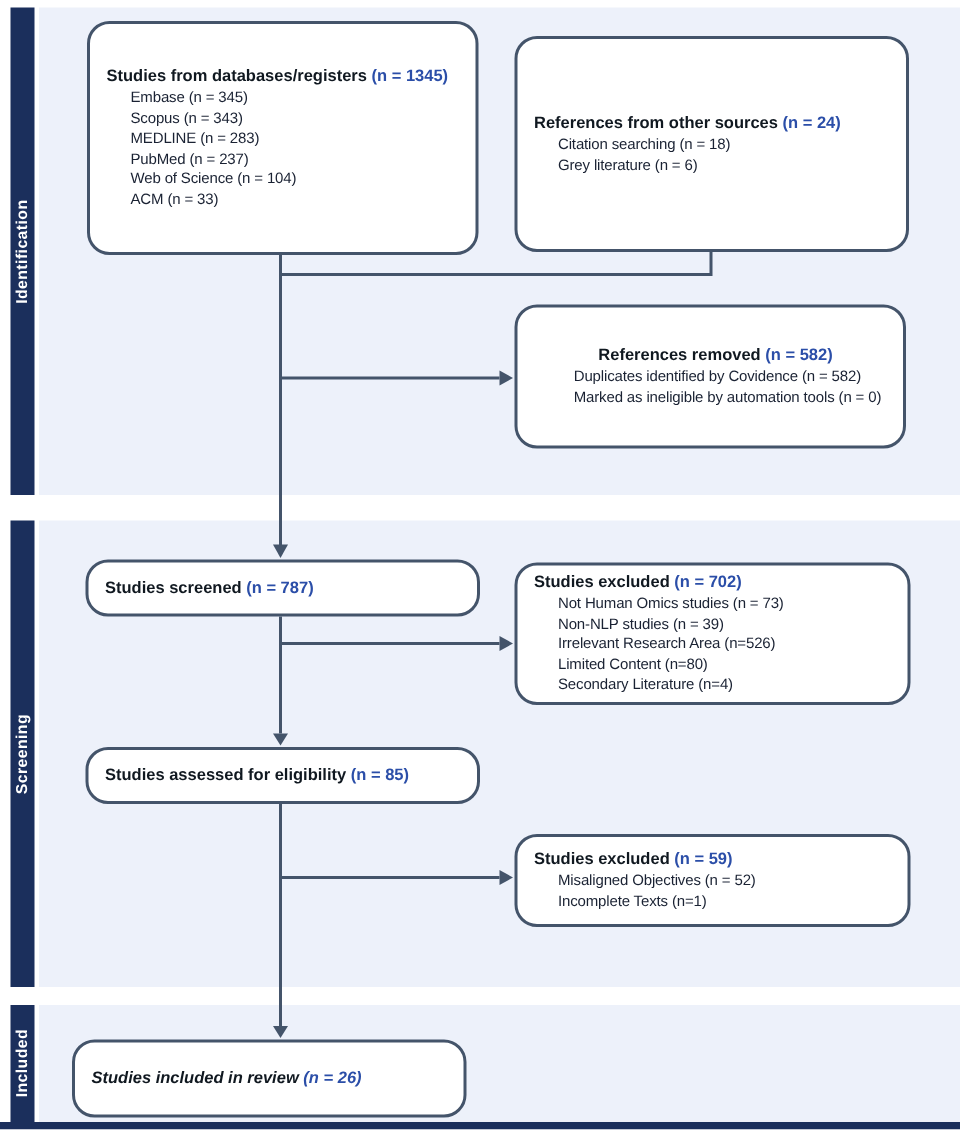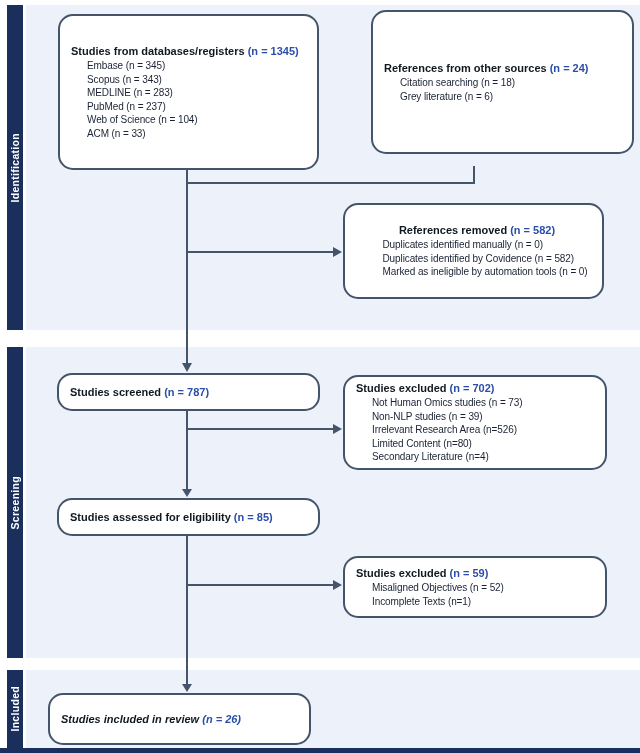--- a/index.html
+++ b/index.html
@@ -26,21 +26,21 @@
   svg.connectors{position:absolute;left:0;top:0;z-index:1;}
   .pbox{
     position:absolute;background:#ffffff;border:2px solid #44546A;border-radius:15px;
     box-sizing:border-box;display:flex;flex-direction:column;justify-content:center;
     padding-left:11px;padding-right:4px;z-index:2;
   }
   .box-title{font-size:11px;font-weight:bold;color:#101820;line-height:15px;white-space:nowrap;}
   .box-title .nval{color:#2B4EA8;}
   .box-item{font-size:10px;color:#1A2233;line-height:13.5px;margin-left:16px;white-space:nowrap;letter-spacing:-0.1px;}
   .box-databases{left:58px;top:14px;width:261px;height:156px;}
-  .box-other-sources{left:343px;top:10px;width:263px;height:144px;margin-left:28px;}
+  .box-other-sources{left:343px;top:24px;width:263px;height:144px;}
   .box-references-removed{left:343px;top:203px;width:261px;height:96px;align-items:center;}
   .box-screened{left:57px;top:373px;width:263px;height:38px;}
   .box-excluded-screening{left:343px;top:375px;width:264px;height:95px;}
   .box-assessed{left:57px;top:498px;width:263px;height:38px;}
   .box-excluded-eligibility{left:343px;top:556px;width:264px;height:62px;}
   .box-included{left:48px;top:693px;width:263px;height:52px;font-style:italic;}
 </style>
 </head>
 <body>
 
@@ -95,21 +95,20 @@
   <div class="box-title"><span>References from other sources</span> <span class="nval">(n = 24)</span></div>
   <div>
       <div class="box-item">Citation searching (n = 18)</div>
       <div class="box-item">Grey literature (n = 6)</div>
     </div>
 </div>
 
 <div class="pbox box-references-removed">
   <div class="box-title"><span>References removed</span> <span class="nval">(n = 582)</span></div>
   <div>
-      <div class="box-item">Duplicates identified manually (n = 0)</div>
       <div class="box-item">Duplicates identified by Covidence (n = 582)</div>
       <div class="box-item">Marked as ineligible by automation tools (n = 0)</div>
     </div>
 </div>
 
 <div class="pbox box-screened">
   <div class="box-title"><span>Studies screened</span> <span class="nval">(n = 787)</span></div>
 </div>
 
 <div class="pbox box-excluded-screening">

